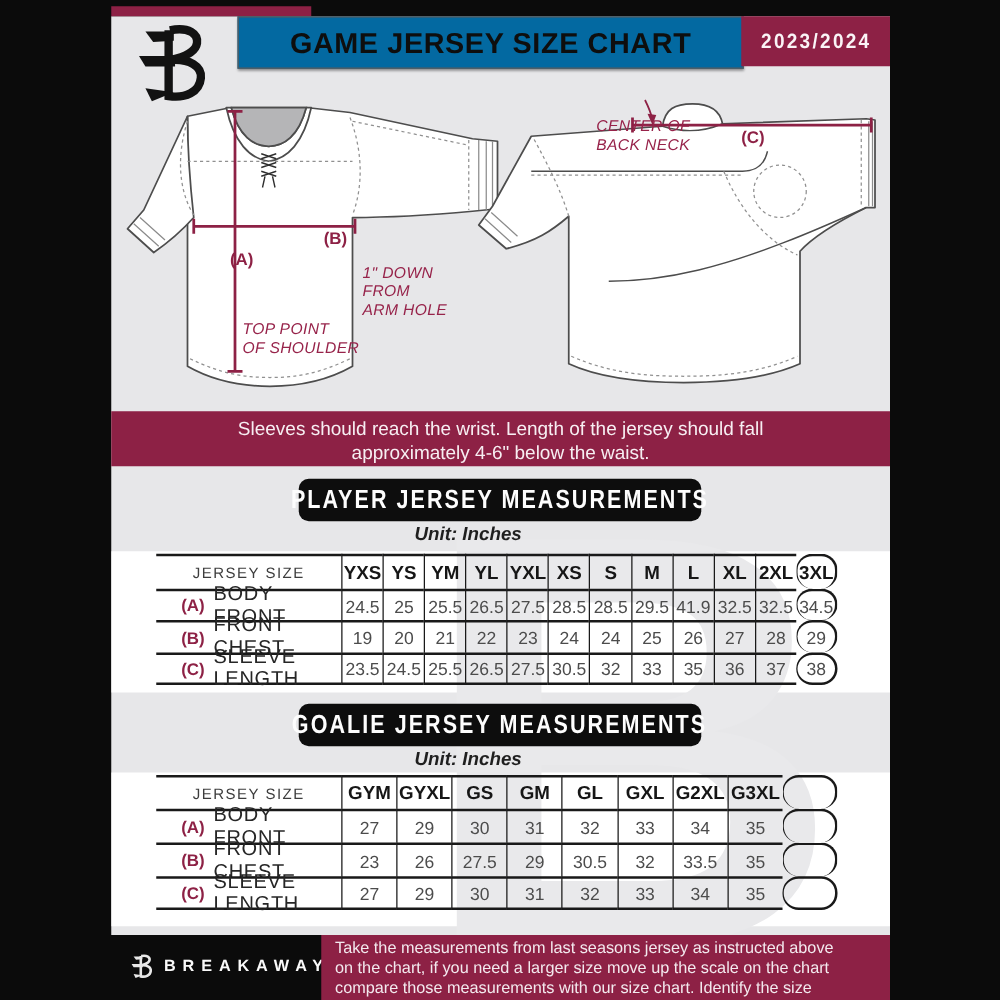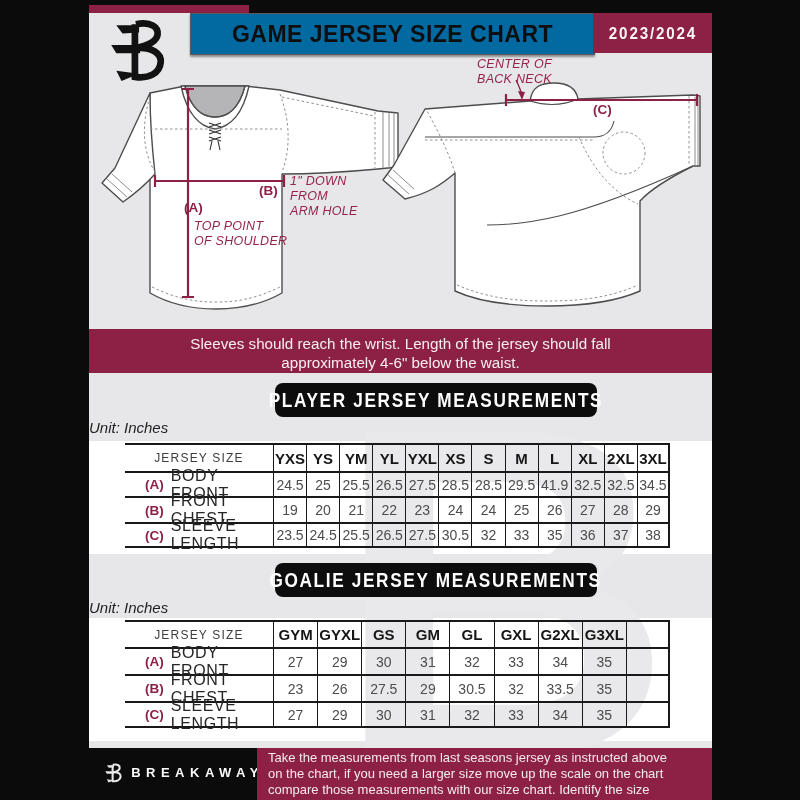--- a/index.html
+++ b/index.html
@@ -15,39 +15,39 @@
   #top-strip{left:89px;top:5px;width:160px;height:8px;background:#8d2145;z-index:3;}
   #logo-box{left:98px;top:16px;width:80px;height:66px;z-index:4;}
   #title-box{left:190px;top:13px;width:403px;height:40px;background:#0369a1;border:1px solid #5a5a5a;
              box-shadow:0 2px 2px rgba(0,0,0,.4);display:flex;align-items:center;justify-content:center;
              z-index:4;font-weight:bold;font-size:23px;letter-spacing:.5px;color:#0e0e0e;}
   #season-box{left:593px;top:13px;width:119px;height:40px;background:#8d2145;display:flex;align-items:center;
               justify-content:center;z-index:4;color:#faf4f6;font-weight:bold;font-size:16.5px;text-align:right;}
   #season-box span{display:inline-block;transform:scaleX(.92);letter-spacing:2px;white-space:nowrap;}
   #jersey-svg{left:89px;top:53px;z-index:3;}
   .mkey{position:absolute;z-index:5;font-weight:800;font-size:13.5px;color:#8d2145;}
-  .note{position:absolute;z-index:5;font-style:italic;font-size:12.5px;line-height:15px;color:#97234a;font-weight:500;letter-spacing:.3px;}
+  .note{position:absolute;z-index:5;font-style:italic;font-size:12.5px;line-height:15px;color:#97234a;font-weight:500;letter-spacing:.3px;margin-top:37px;}
   #notice{left:89px;top:329px;width:623px;height:44px;background:#8d2145;z-index:4;color:#f7eef2;
           font-size:15.2px;line-height:19px;text-align:center;padding-top:5px;box-sizing:border-box;}
   .bannerbox{position:absolute;left:239px;width:322px;height:34px;background:#0d0d0d;border-radius:8px;
-             display:flex;align-items:center;justify-content:center;z-index:4;color:#fdfdfd;margin-left:36px;}
+             display:flex;align-items:center;justify-content:center;z-index:4;color:#fdfdfd;}
   .bannerbox span{display:inline-block;transform:scaleX(.82);font-size:21px;font-weight:bold;letter-spacing:2px;white-space:nowrap;}
   #player-banner{top:383px;}
   #goalie-banner{top:563px;}
-  .unit{position:absolute;left:89px;width:571px;text-align:left;z-index:4;font-style:italic;
-        font-weight:normal;font-size:15px;color:#1f1f1f;}
+  .unit{position:absolute;left:89px;width:571px;text-align:center;z-index:4;font-style:italic;
+        font-weight:bold;font-size:15px;color:#1f1f1f;}
   #player-unit{top:419px;}
   #goalie-unit{top:599px;}
   .mtable{position:absolute;left:125px;width:545px;display:grid;z-index:4;}
   #player-table{top:443px;grid-template-columns:148px repeat(12,1fr);grid-template-rows:28px 25px 26px 26px;}
   #goalie-table{top:620px;grid-template-columns:148px repeat(9,1fr);grid-template-rows:27px 27px 27px 27px;}
   .cell{border-top:2px solid #191919;display:flex;align-items:center;justify-content:center;min-width:0;}
   .hb{border-bottom:2.5px solid #191919;}
   .vb{border-left:1.5px solid #191919;}
-  .vr{border-right:2px solid #191919;}
+  .vr{border-right:2px solid #191919;border-radius:13px;}
   .corner{font-size:12px;letter-spacing:1.2px;color:#3d3d3d;}
   .szhead{font-weight:bold;font-size:15px;color:#161616;}
   .rowlabel{justify-content:flex-start;padding-left:20px;gap:7px;}
   .rkey{color:#8d2145;font-weight:800;font-size:13.5px;}
   .rname{font-size:16px;color:#262626;letter-spacing:.6px;}
   .val{font-size:14px;color:#4c4c4c;}
   #footer-brand{left:104px;top:752px;width:160px;height:40px;z-index:4;display:flex;align-items:center;gap:8px;}
   #footer-brand .word{color:#fafafa;font-weight:bold;font-size:13px;letter-spacing:5.5px;white-space:nowrap;}
   #footer-note{left:257px;top:748px;width:455px;height:61px;background:#8d2145;z-index:4;color:#f3e9ee;
                font-size:13px;line-height:15.8px;padding:2px 8px 0 11px;box-sizing:border-box;}

